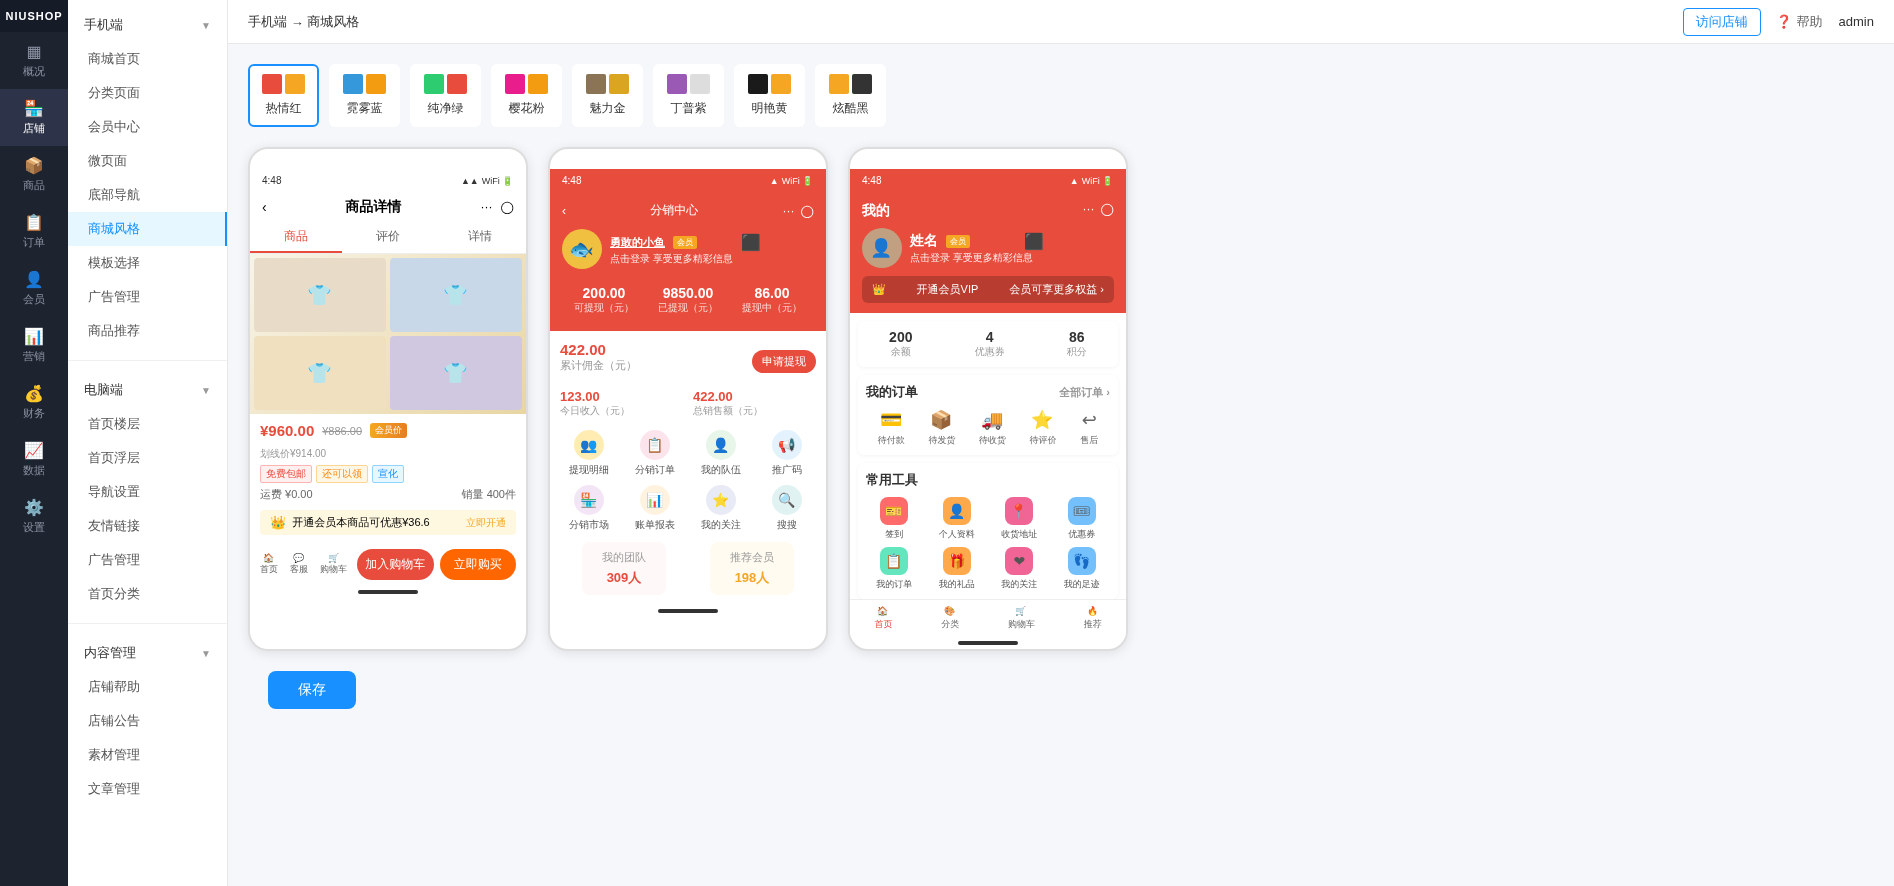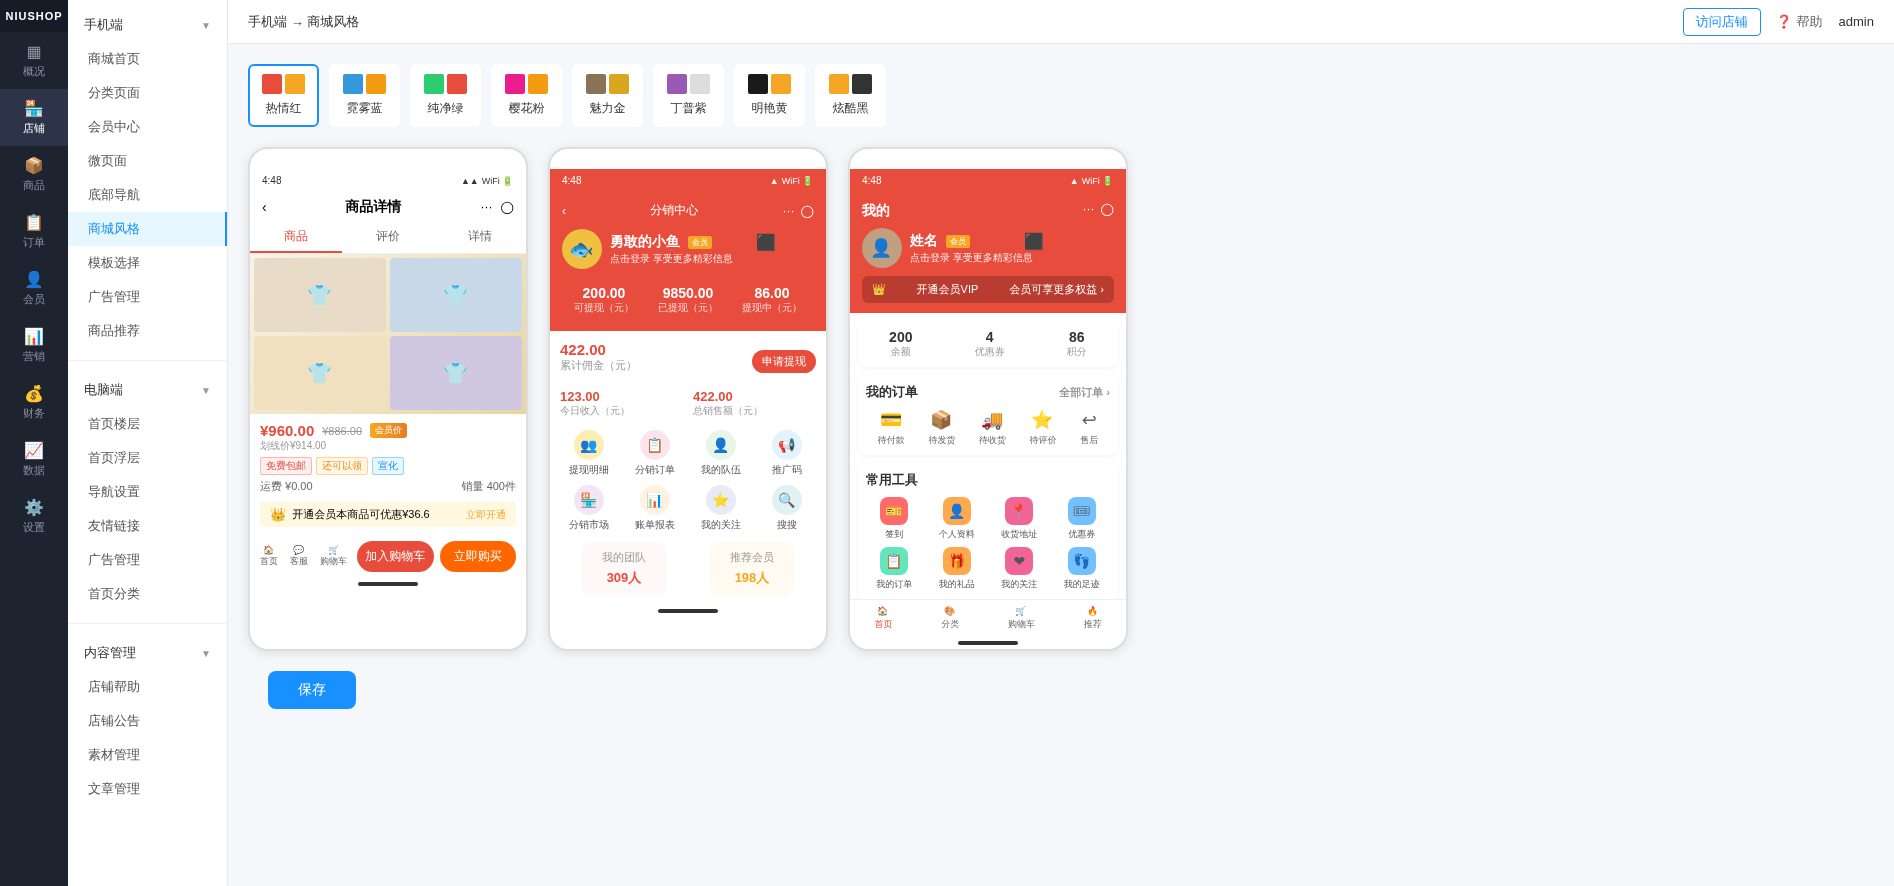--- a/index.html
+++ b/index.html
@@ -53,21 +53,21 @@
     .phone-status-icons { display: flex; gap: 3px; font-size: 9px; }
 
     
     .product-detail { background: white; }
     .phone-nav { display: flex; justify-content: space-between; align-items: center; padding: 6px 12px; }
     .product-tabs { display: flex; border-bottom: 1px solid #eee; }
     .product-tab { flex: 1; text-align: center; padding: 6px; font-size: 12px; color: #666; }
     .product-tab.active { color: #e74c3c; border-bottom: 2px solid #e74c3c; }
     .product-img { width: 100%; height: 160px; background: linear-gradient(135deg, #f8f4e8 0%, #e8d5a3 100%); display: flex; align-items: center; justify-content: center; overflow: hidden; }
     .product-info { padding: 8px 10px; }
-    .price-row { display: flex; align-items: center; gap: 8px; margin-bottom: 0; }
+    .price-row { display: flex; align-items: center; gap: 8px; margin-bottom: 8px; }
     .price-new { color: #e74c3c; font-size: 15px; font-weight: bold; }
     .price-old { color: #999; font-size: 11px; text-decoration: line-through; }
     .vip-badge { background: linear-gradient(90deg, #f5a623, #e67e22); color: white; font-size: 9px; padding: 1px 5px; border-radius: 3px; }
     .product-title { font-size: 12px; color: #333; line-height: 1.5; margin-bottom: 6px; }
     .product-tags { display: flex; gap: 4px; margin-bottom: 4px; }
     .tag { font-size: 10px; padding: 1px 5px; border-radius: 2px; }
     .tag-red { background: #fff0f0; color: #e74c3c; border: 1px solid #ffb3b3; }
     .tag-orange { background: #fff7e6; color: #fa8c16; border: 1px solid #ffd591; }
     .tag-blue { background: #e6f7ff; color: #1890ff; border: 1px solid #91d5ff; }
     .shipping-row { display: flex; justify-content: space-between; font-size: 11px; color: #666; margin-bottom: 8px; }
@@ -76,21 +76,21 @@
     .bottom-bar { display: flex; gap: 6px; padding: 6px 10px; }
     .btn-cart { flex: 1; background: #e74c3c; color: white; border: none; border-radius: 20px; padding: 7px; font-size: 12px; cursor: pointer; text-align: center; }
     .btn-buy { flex: 1; background: #ff6600; color: white; border: none; border-radius: 20px; padding: 7px; font-size: 12px; cursor: pointer; text-align: center; }
 
     
     .dist-mockup { width: 280px; background: white; border-radius: 20px; border: 2px solid #ddd; overflow: hidden; flex-shrink: 0; box-shadow: 0 2px 12px rgba(0,0,0,0.1); }
     .dist-header { background: #e74c3c; padding: 10px 12px; color: white; }
     .dist-header-top { display: flex; justify-content: space-between; align-items: center; font-size: 12px; margin-bottom: 10px; }
     .dist-profile { display: flex; align-items: center; gap: 8px; margin-bottom: 10px; }
     .avatar { width: 40px; height: 40px; border-radius: 50%; background: #f0c040; display: flex; align-items: center; justify-content: center; font-size: 18px; overflow: hidden; }
-    .dist-name { font-size: 14px; font-weight: bold; }
+    .dist-name { font-size: 11px; font-weight: bold; text-decoration: underline; }
     .dist-sub { font-size: 10px; opacity: 0.9; }
     .dist-stats { display: flex; justify-content: space-around; padding: 6px 0; }
     .dist-stat { text-align: center; }
     .dist-stat-val { font-size: 14px; font-weight: bold; }
     .dist-stat-label { font-size: 10px; opacity: 0.8; }
     .dist-body { padding: 10px; }
     .dist-amount-row { display: flex; justify-content: space-between; align-items: center; margin-bottom: 8px; }
     .dist-amount { color: #e74c3c; font-size: 15px; font-weight: bold; }
     .apply-btn { background: #e74c3c; color: white; border: none; padding: 4px 10px; border-radius: 12px; font-size: 11px; cursor: pointer; }
     .dist-label { font-size: 11px; color: #999; margin-bottom: 8px; }

